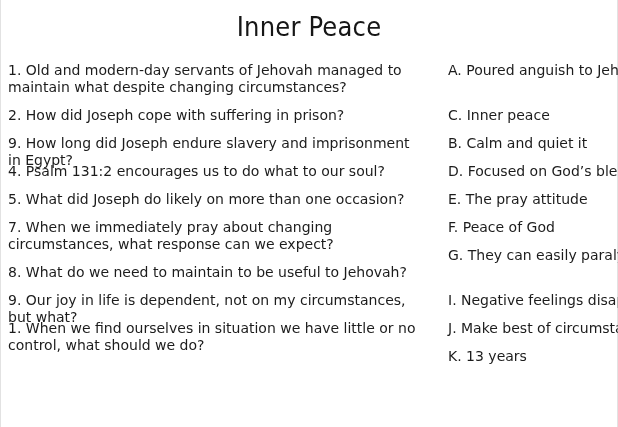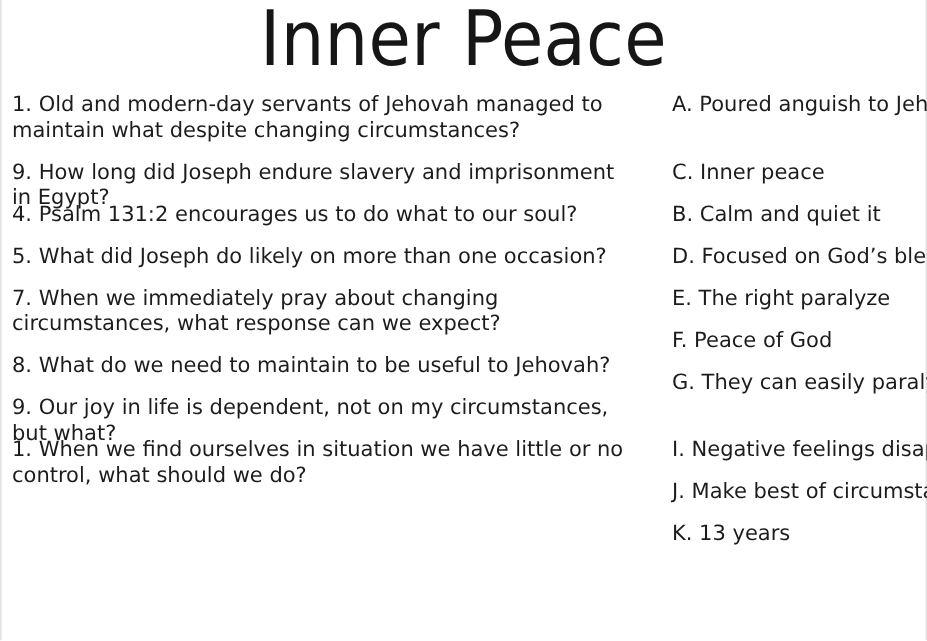--- a/index.html
+++ b/index.html
@@ -22,21 +22,21 @@
     border-left: 1px solid #e2e2e2;
     border-right: 1px solid #e2e2e2;
   }
   .title {
     position: absolute;
     left: 0;
     right: 0;
     top: 2px;
     text-align: center;
     font-family: "DejaVu Sans", "Liberation Sans", sans-serif;
-    font-size: 51px;
+    font-size: 27px;
     font-weight: 400;
     font-stretch: condensed;
     color: #161616;
     letter-spacing: 0.2px;
     line-height: 50px;
     white-space: nowrap;
   }
   .columns {
     position: absolute;
     left: 0;
@@ -82,20 +82,23 @@
 
   <div class="title">Inner Peace</div>
 
   <div class="columns">
 
     <div class="col col-questions" id="questions-col">
         <div class="row tall">
           <span class="txt">1. Old and modern-day servants of Jehovah managed to maintain what despite changing circumstances?</span>
         </div>
         <div class="row">
+          <span class="txt">2. How did Joseph cope with suffering in prison?</span>
+        </div>
+        <div class="row">
           <span class="txt">9. How long did Joseph endure slavery and imprisonment in Egypt?</span>
         </div>
         <div class="row">
           <span class="txt">4. Psalm 131:2 encourages us to do what to our soul?</span>
         </div>
         <div class="row">
           <span class="txt">5. What did Joseph do likely on more than one occasion?</span>
         </div>
         <div class="row tall">
           <span class="txt">7. When we immediately pray about changing circumstances, what response can we expect?</span>
@@ -118,21 +121,21 @@
         <div class="row">
           <span class="txt">C. Inner peace</span>
         </div>
         <div class="row">
           <span class="txt">B. Calm and quiet it</span>
         </div>
         <div class="row">
           <span class="txt">D. Focused on God’s blessing</span>
         </div>
         <div class="row">
-          <span class="txt">E. The right paralyze</span>
+          <span class="txt">E. The pray attitude</span>
         </div>
         <div class="row">
           <span class="txt">F. Peace of God</span>
         </div>
         <div class="row tall">
           <span class="txt">G. They can easily paralyze life</span>
         </div>
         <div class="row">
           <span class="txt">I. Negative feelings disappear</span>
         </div>

